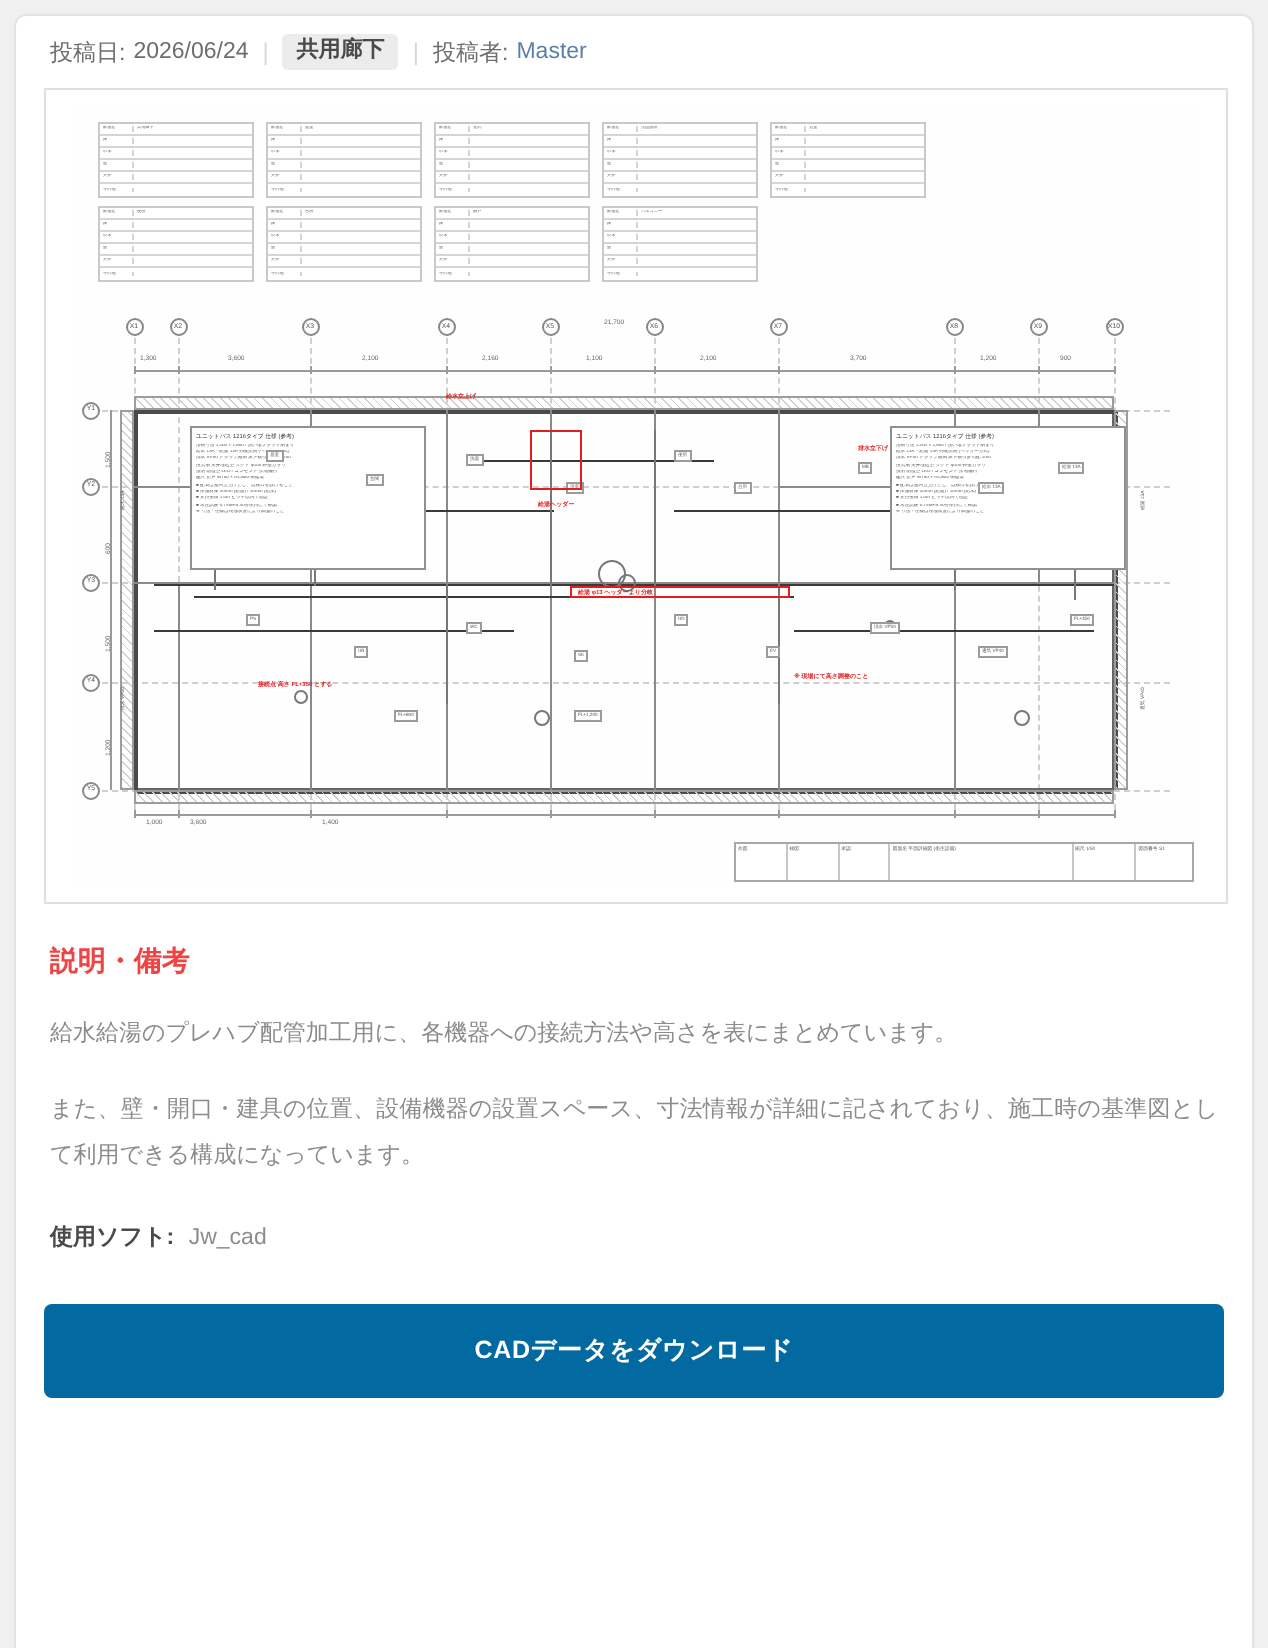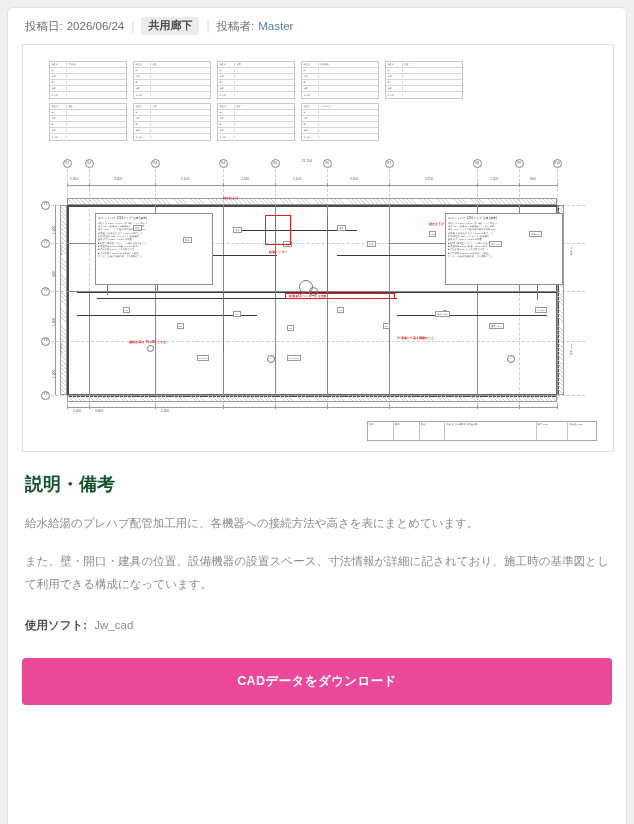--- a/index.html
+++ b/index.html
@@ -269,22 +269,22 @@
     border-right: 0.5px solid #c6c6c6;
     padding: 1px;
     line-height: 1.5;
     overflow: hidden;
     white-space: nowrap;
   }
   .tb-cell:last-child { border-right: none; }
 
   
   h2.sec-title {
-    font-size: 18px;
-    color: #14532d;
+    font-size: 14px;
+    color: #ef4444;
     font-weight: bold;
     margin: 20px 0 0 3px;
   }
   .desc {
     margin: 16px 3px 0 3px;
     font-size: 11.5px;
     line-height: 1.95;
     color: #8c8c8c;
     text-align: justify;
   }
@@ -296,21 +296,21 @@
   }
   .softline b {
     color: #4a4a4a;
     font-weight: bold;
   }
   .dl-btn {
     display: block;
     width: 100%;
     margin: 22px 0 0 0;
     padding: 15px 0;
-    background: #ec4899;
+    background: #0369a1;
     color: #ffffff;
     font-size: 12.5px;
     font-weight: bold;
     text-align: center;
     border: none;
     border-radius: 4px;
     cursor: pointer;
     letter-spacing: 0.4px;
     font-family: "Liberation Sans", "DejaVu Sans", sans-serif;
   }

